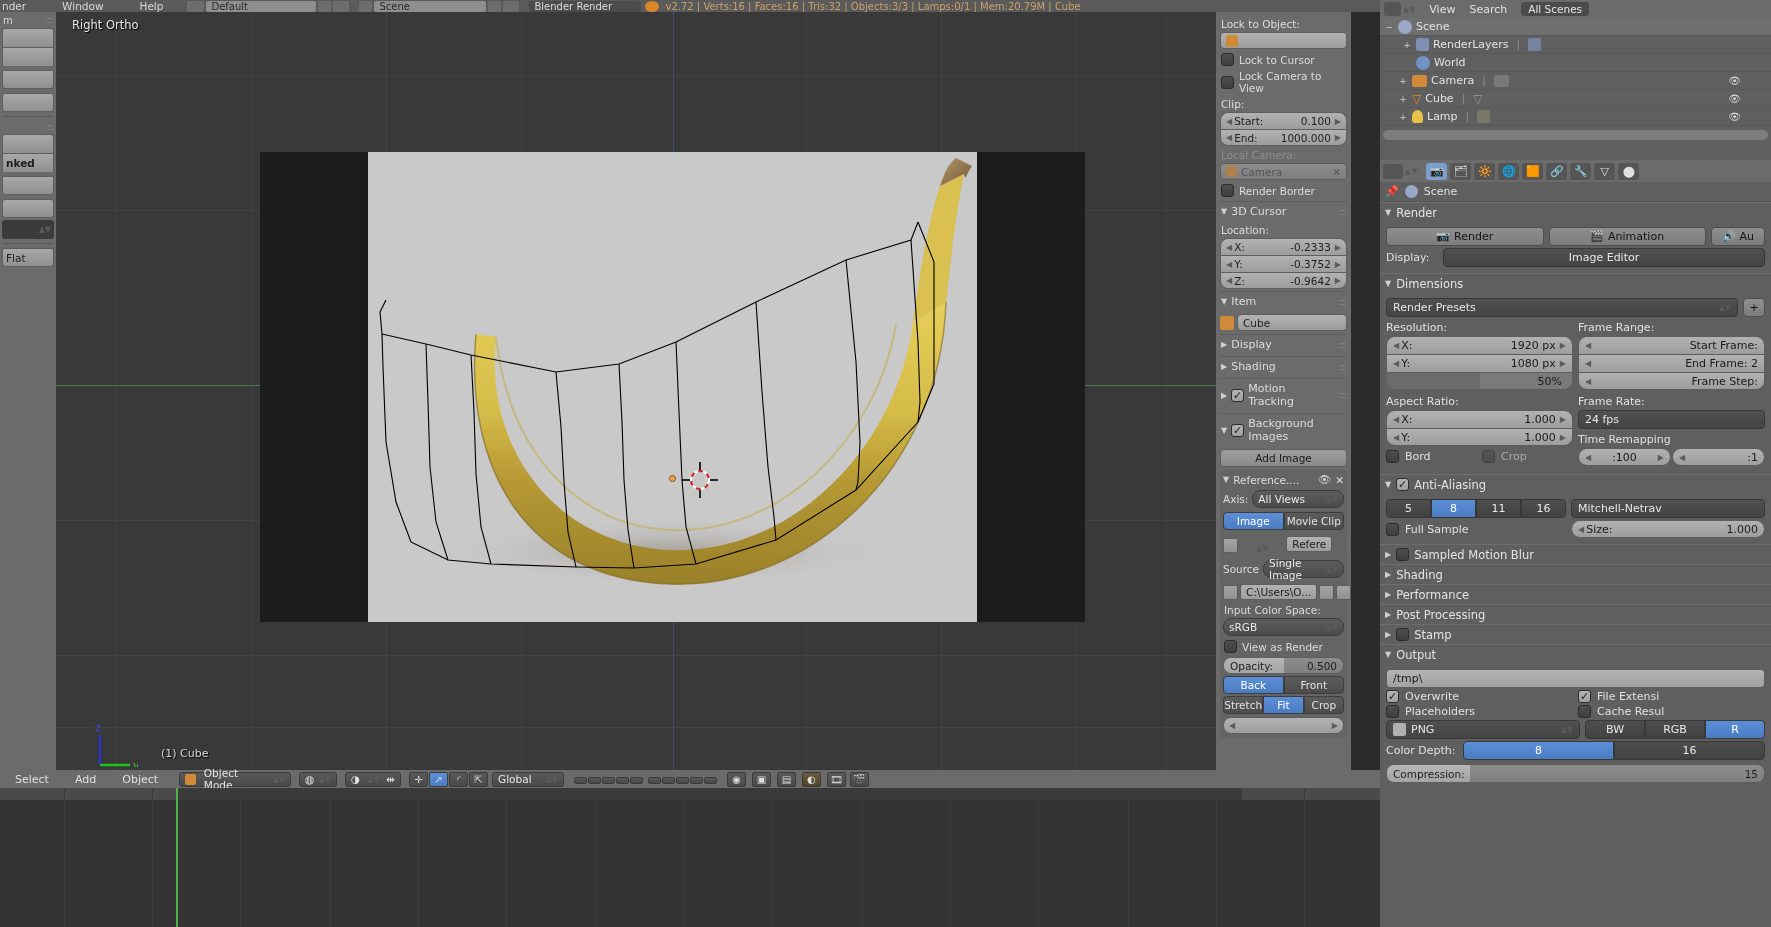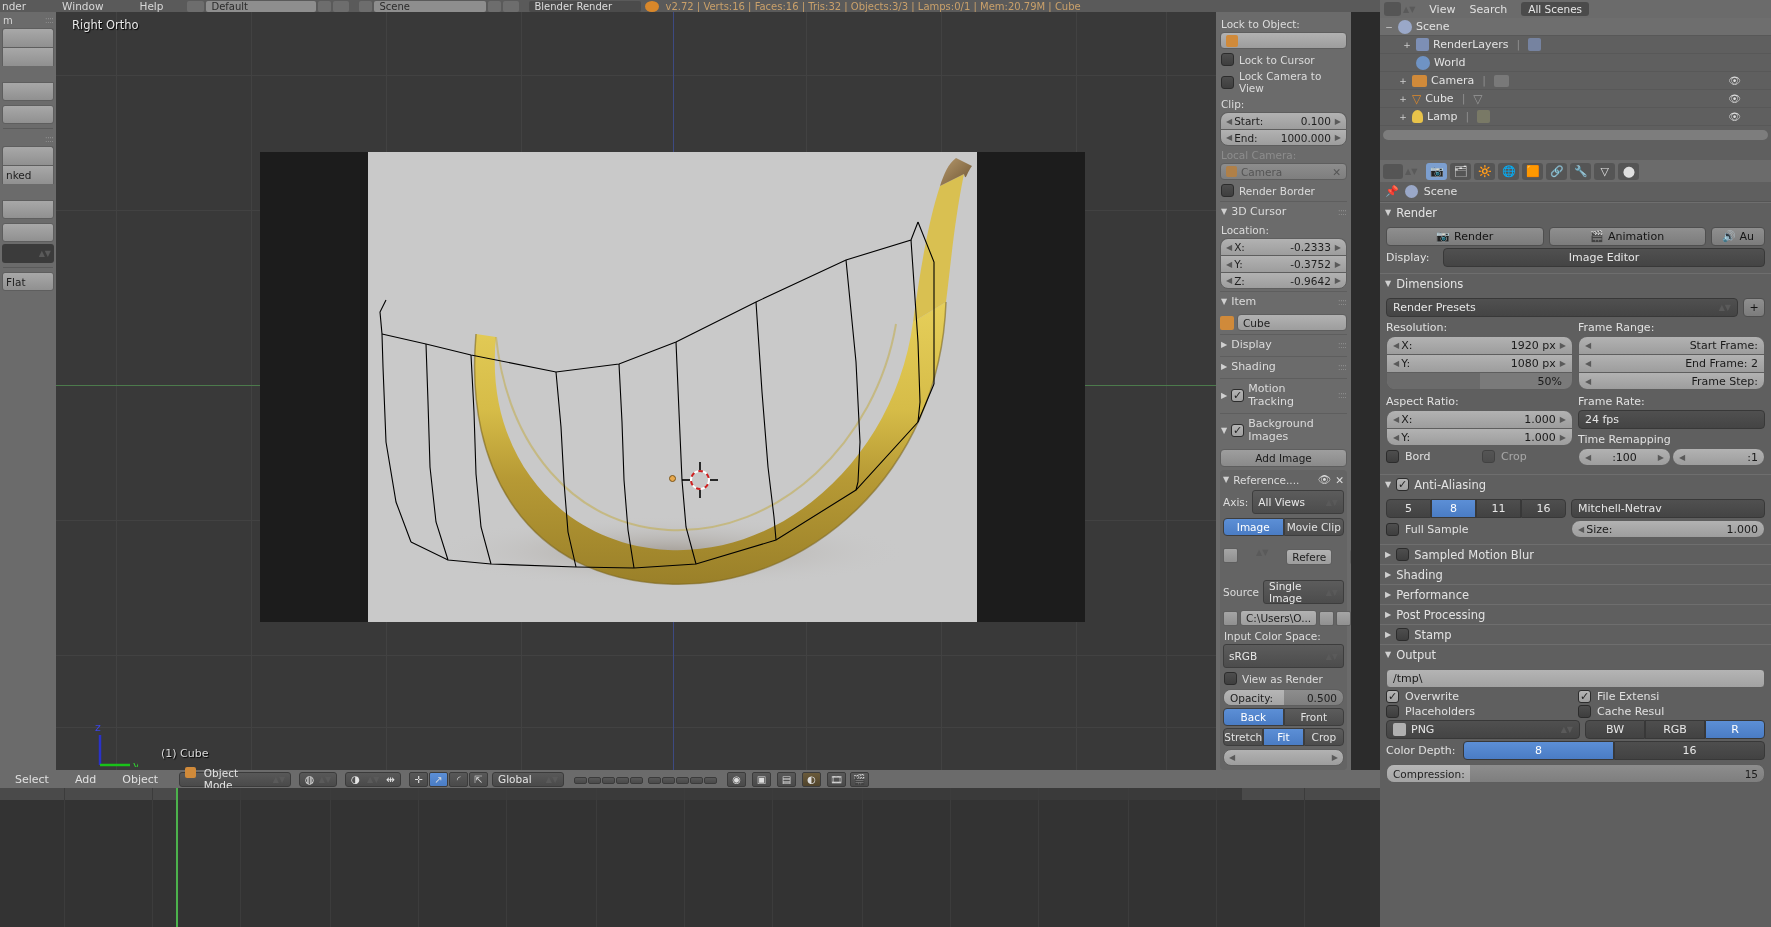--- a/index.html
+++ b/index.html
@@ -37,21 +37,21 @@
   }
   .ts-head { color: #d5d5d5; font-size: 10px; padding: 1px 2px; display:flex; justify-content:space-between;}
   .ts-grip { color: #8e8e8e; font-size: 9px; letter-spacing:-1px;}
   .ts-btn {
     height: 19px; margin: 1px 1px; background: linear-gradient(#a8a8a8,#909090);
     border: 1px solid #5e5e5e; border-radius: 3px; color: #1e1e1e;
     display: flex; align-items: center; padding-left: 3px; font-size: 10.5px;
     overflow: hidden; white-space: nowrap;
   }
   .ts-btn.group-top { border-radius: 3px 3px 0 0; border-bottom:none; margin-bottom:0;}
-  .ts-btn.group-mid { border-radius: 0; border-bottom:none; margin-top:0; margin-bottom:16px;}
+  .ts-btn.group-mid { border-radius: 0; border-bottom:none; margin-top:0; margin-bottom:4px;font-weight:bold;}
   .ts-btn.group-bot { border-radius: 0 0 3px 3px; margin-top:0;}
   .ts-drop {
     height: 19px; margin: 2px 1px; background: #3b3b3b; border-radius: 3px;
     color: #dcdcdc; display: flex; align-items: center; justify-content:space-between;
     padding: 0 3px; font-size: 10.5px; overflow: hidden;
   }
   .ts-sep { height: 1px; background: #5a5a5a; margin: 4px 2px; }
 
   
   .viewport {
@@ -124,22 +124,22 @@
   .np-enum { display: flex; margin: 2px 0; }
   .np-enum > div {
     flex: 1; height: 18px; background: linear-gradient(#5c5c5c,#4c4c4c); color: #e2e2e2;
     display: flex; align-items: center; justify-content: center; font-size: 10.5px;
     border: 1px solid #3d3d3d;
   }
   .np-enum > div:first-child { border-radius: 4px 0 0 4px; }
   .np-enum > div:last-child { border-radius: 0 4px 4px 0; }
   .np-enum > div.sel { background: linear-gradient(#5c8fd6,#4a7cc4); color: #fff; }
   .np-sel {
-    height: 24px; background: linear-gradient(#5c5c5c,#4c4c4c); border: 1px solid #3d3d3d;
-    border-radius: 3px; color: #e8e8e8; display: flex; align-items: center;
+    height: 18px; background: linear-gradient(#5c5c5c,#4c4c4c); border: 1px solid #3d3d3d;
+    border-radius: 8px; color: #e8e8e8; display: flex; align-items: center;
     justify-content: space-between; padding: 0 5px; font-size: 10.5px; margin: 2px 0;
   }
   .np-box { background: #646464; border-radius: 4px; padding: 3px; margin: 2px 0; }
   .icon-sq {
     width: 15px; height: 15px; border-radius: 2px; flex: none;
     background: linear-gradient(#a5a5a5,#909090); border: 1px solid #5e5e5e;
   }
   .np-slider {
     height: 17px; border-radius: 8px; border: 1px solid #5e5e5e; position: relative;
     overflow: hidden; background: linear-gradient(#8d8d8d,#7e7e7e); margin: 2px 0; text-align: center;
@@ -515,21 +515,21 @@
         <span style="color:#dcdcdc;font-size:10.5px">Axis:</span>
         <div class="np-sel" style="flex:1">
           <span>All Views</span>
           <span class="arr">▲▼</span>
         </div>
       </div>
       <div class="np-enum">
         <div class="sel">Image</div>
         <div>Movie Clip</div>
       </div>
-      <div style="display:flex;align-items:flex-start;gap:18px;margin:12px 0">
+      <div style="display:flex;align-items:flex-end;gap:18px;margin:5px 0">
         <span class="icon-sq"></span>
         <span class="arr">▲▼</span>
         <div class="np-field" style="flex:1;border-radius:3px;justify-content:center;height:16px">Refere</div>
         <div class="np-field" style="width:15px;border-radius:3px;justify-content:center;height:16px;padding:0">F</div>
         <span class="icon-sq"></span>
         <span style="color:#ddd;font-size:11px">✕</span>
       </div>
       <div style="display:flex;align-items:center;gap:4px;margin:2px 0">
         <span style="color:#dcdcdc;font-size:10.5px">Source</span>
         <div class="np-sel" style="flex:1">
@@ -879,21 +879,21 @@
         </div>
       </div>
     </div>
   </div>
 
   <div class="vpfooter">
     <span class="ft-menu">Select</span>
     <span class="ft-menu">Add</span>
     <span class="ft-menu">Object</span>
     <div class="ft-widget" style="width:112px;justify-content:space-between;margin-left:8px">
-      <span style="display:flex;gap:8px">
+      <span style="display:flex;align-items:center;gap:8px">
         <span style="width:11px;height:11px;background:#d08a3a;border-radius:2px;display:inline-block"></span>
         <span>Object Mode</span>
       </span>
       <span class="arr">▲▼</span>
     </div>
     <div class="ft-widget" style="width:38px;justify-content:space-between;margin-left:6px">
       <span>◍</span>
       <span class="arr">▲▼</span>
     </div>
     <div class="ft-widget" style="width:56px;justify-content:space-between;margin-left:6px">

